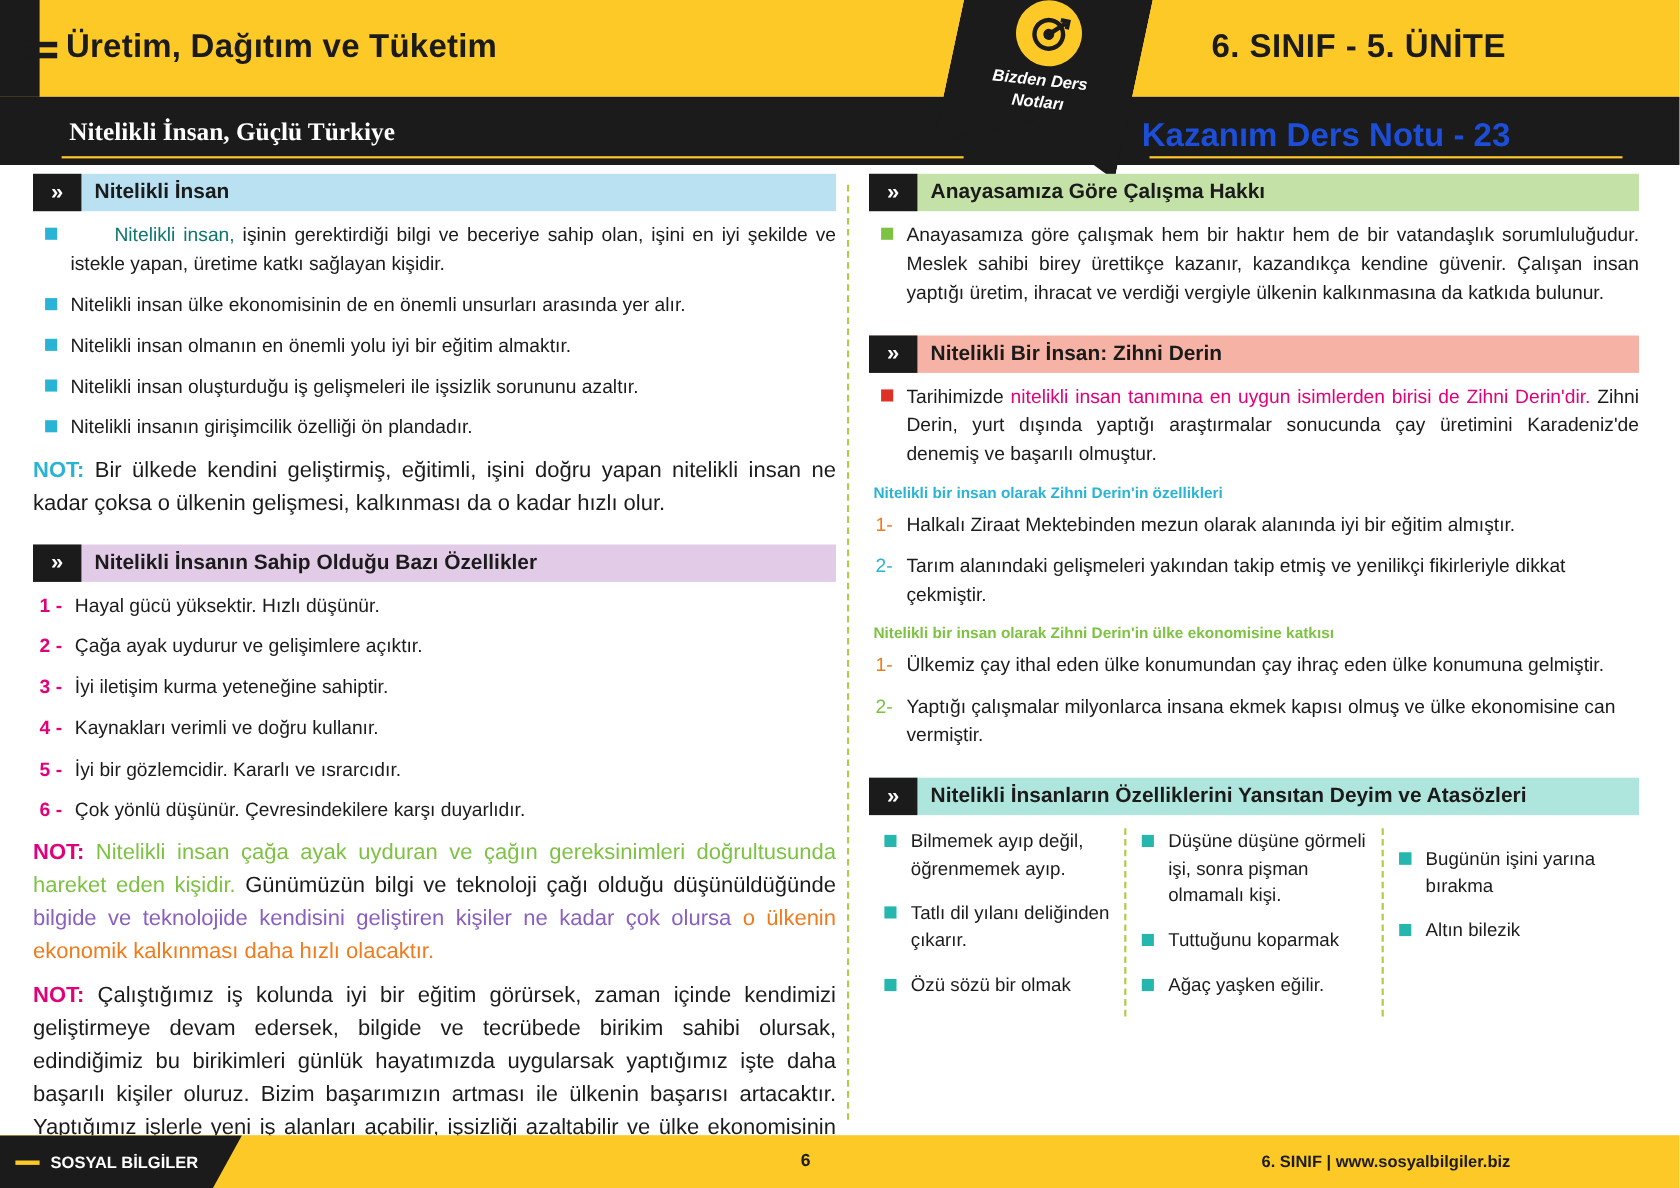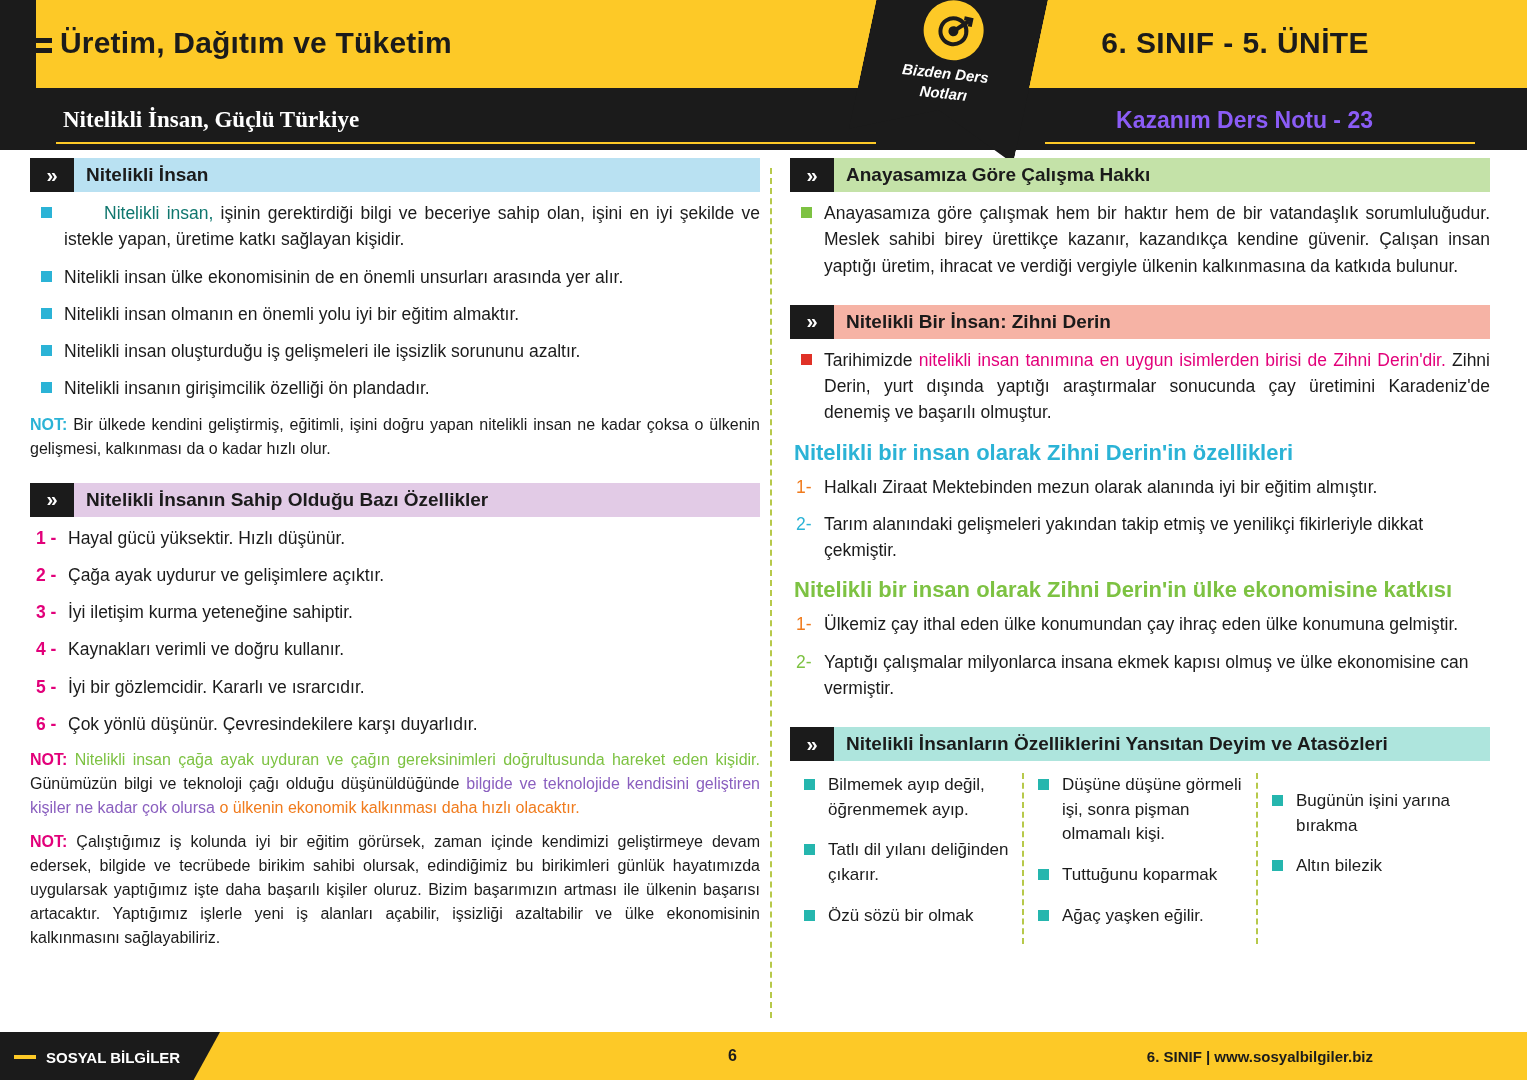--- a/index.html
+++ b/index.html
@@ -43,21 +43,21 @@
   .sub-band {
     position: absolute; top: 88px; left: 0; width: 1527px; height: 62px;
     background: #1b1b1b;
   }
   .sub-title {
     position: absolute; top: 107px; left: 63px;
     font-size: 23px; font-weight: bold; color: #ffffff; font-family: Liberation Serif, serif;
   }
   .sub-right {
     position: absolute; top: 107px; right: 52px;
-    font-size: 23px; font-weight: bold; color: #8b5cf6;
+    font-size: 30px; font-weight: bold; color: #1d4ed8;
   }
   .sub-underline-left {
     position: absolute; top: 142px; left: 56px; width: 820px; height: 2px; background:#fdc927;
   }
   .sub-underline-right {
     position: absolute; top: 142px; left: 1045px; width: 430px; height: 2px; background:#fdc927;
   }
 
   
   .badge-wrap {
@@ -131,31 +131,31 @@
     position: relative; padding-left: 38px; margin-bottom: 11px;
     font-size: 17.5px; line-height: 1.5; color: #1b1b1b;
   }
   ol.nl li .num {
     position: absolute; left: 6px; top: 0; font-weight: bold; color: #e2007a;
   }
 
   ol.nl-green li .num { color: #7dc242; font-weight: normal; }
   ol.nl-green li { padding-left: 34px; }
 
-  .note { font-size: 16px; line-height: 1.5; text-align: justify; margin-top: 10px; color: #1b1b1b; }
+  .note { font-size: 20px; line-height: 1.5; text-align: justify; margin-top: 10px; color: #1b1b1b; }
   .note .lbl { color: #2bb3d6; font-weight: bold; }
   .note .lbl-p { color: #e2007a; font-weight: bold; }
 
   .t-cyan   { color: #0f766e; margin-left: 40px; }
   .t-green  { color: #7dc242; }
   .t-pink   { color: #e2007a; }
   .t-purple { color: #8a5fbf; }
   .t-orange { color: #f07b1d; }
 
-  .subhead { font-size: 22px; font-weight: bold; margin: 14px 0 4px 4px; }
+  .subhead { font-size: 14px; font-weight: bold; margin: 14px 0 4px 4px; }
   .subhead.cyan  { color: #2bb3d6; }
   .subhead.green { color: #7dc242; }
 
   
   .idioms {
     display: flex; margin-top: 12px;
   }
   .idiom-col {
     flex: 1; padding: 0 12px;
   }

